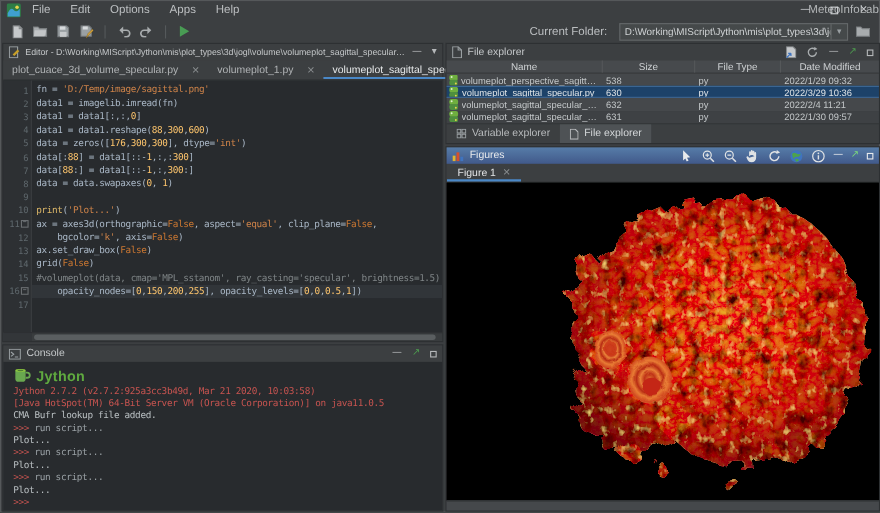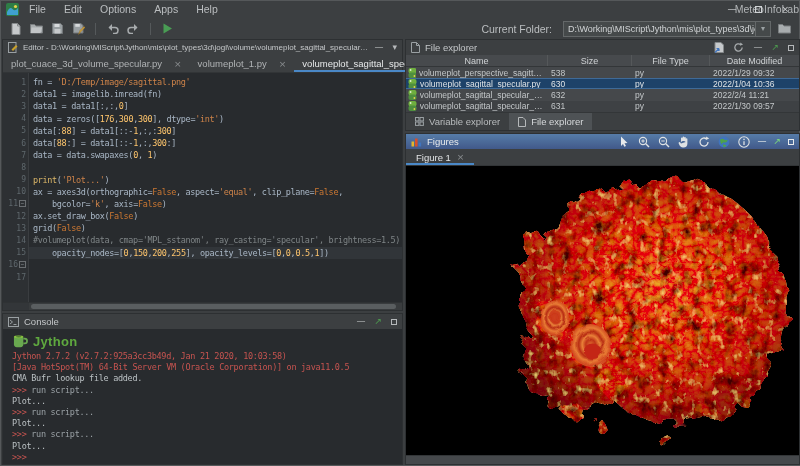--- a/index.html
+++ b/index.html
@@ -247,20 +247,21 @@
             <span class="fold">−</span>
           </div>
           <div class="gl">
             <span class="lnum">17</span>
           </div>
         </div>
       <div class="codecol">
           <div class="cl"><span class="tk-p">fn = </span><span class="tk-s">'D:/Temp/image/sagittal.png'</span></div>
           <div class="cl"><span class="tk-p">data1 = imagelib.imread(fn)</span></div>
           <div class="cl"><span class="tk-p">data1 = data1[:,:,</span><span class="tk-n">0</span><span class="tk-p">]</span></div>
+          <div class="cl"><span class="tk-p">data1 = data1.reshape(</span><span class="tk-n">88</span><span class="tk-p">,</span><span class="tk-n">300</span><span class="tk-p">,</span><span class="tk-n">600</span><span class="tk-p">)</span></div>
           <div class="cl"><span class="tk-p">data = zeros([</span><span class="tk-n">176</span><span class="tk-p">,</span><span class="tk-n">300</span><span class="tk-p">,</span><span class="tk-n">300</span><span class="tk-p">], dtype=</span><span class="tk-s">'int'</span><span class="tk-p">)</span></div>
           <div class="cl"><span class="tk-p">data[:</span><span class="tk-n">88</span><span class="tk-p">] = data1[::-</span><span class="tk-n">1</span><span class="tk-p">,:,:</span><span class="tk-n">300</span><span class="tk-p">]</span></div>
           <div class="cl"><span class="tk-p">data[</span><span class="tk-n">88</span><span class="tk-p">:] = data1[::-</span><span class="tk-n">1</span><span class="tk-p">,:,</span><span class="tk-n">300</span><span class="tk-p">:]</span></div>
           <div class="cl"><span class="tk-p">data = data.swapaxes(</span><span class="tk-n">0</span><span class="tk-p">, </span><span class="tk-n">1</span><span class="tk-p">)</span></div>
           <div class="cl"></div>
           <div class="cl"><span class="tk-f">print</span><span class="tk-p">(</span><span class="tk-s">'Plot...'</span><span class="tk-p">)</span></div>
           <div class="cl"><span class="tk-p">ax = axes3d(orthographic=</span><span class="tk-k">False</span><span class="tk-p">, aspect=</span><span class="tk-s">'equal'</span><span class="tk-p">, clip_plane=</span><span class="tk-k">False</span><span class="tk-p">,</span></div>
           <div class="cl"><span class="tk-p">    bgcolor=</span><span class="tk-s">'k'</span><span class="tk-p">, axis=</span><span class="tk-k">False</span><span class="tk-p">)</span></div>
           <div class="cl"><span class="tk-p">ax.set_draw_box(</span><span class="tk-k">False</span><span class="tk-p">)</span></div>
           <div class="cl"><span class="tk-p">grid(</span><span class="tk-k">False</span><span class="tk-p">)</span></div>
@@ -298,21 +299,21 @@
           <svg width="17" height="15" viewBox="0 0 18 16">
               <path d="M2 3 h10 v8 a3 3 0 0 1 -3 3 h-4 a3 3 0 0 1 -3 -3 Z" fill="#69a84f"></path>
               <path d="M12 5 h1.5 a2.5 2.5 0 0 1 0 5 h-1.5" fill="none" stroke="#69a84f" stroke-width="1.8"></path>
               <ellipse cx="7" cy="3" rx="5" ry="1.4" fill="#8cc63f"></ellipse>
               <ellipse cx="7" cy="3" rx="3" ry="0.8" fill="#4c7d35"></ellipse>
             </svg>
         </span>
         <span class="jy-text">Jython</span>
       </div>
       <div>
-          <div class="con-line"><span class="cl-r">Jython 2.7.2 (v2.7.2:925a3cc3b49d, Jan 21 2020, 10:03:58)</span></div>
+          <div class="con-line"><span class="cl-r">Jython 2.7.2 (v2.7.2:925a3cc3b49d, Mar 21 2020, 10:03:58)</span></div>
           <div class="con-line"><span class="cl-r">[Java HotSpot(TM) 64-Bit Server VM (Oracle Corporation)] on java11.0.5</span></div>
           <div class="con-line"><span class="cl-w">CMA Bufr lookup file added.</span></div>
           <div class="con-line"><span class="cl-pr">&gt;&gt;&gt; </span><span class="cl-g">run script...</span></div>
           <div class="con-line"><span class="cl-w">Plot...</span></div>
           <div class="con-line"><span class="cl-pr">&gt;&gt;&gt; </span><span class="cl-g">run script...</span></div>
           <div class="con-line"><span class="cl-w">Plot...</span></div>
           <div class="con-line"><span class="cl-pr">&gt;&gt;&gt; </span><span class="cl-g">run script...</span></div>
           <div class="con-line"><span class="cl-w">Plot...</span></div>
           <div class="con-line"><span class="cl-pr">&gt;&gt;&gt;</span></div>
         </div>
@@ -376,21 +377,21 @@
                 <rect x="0.5" y="0" width="8" height="5.4" rx="2" fill="#6faf3f"></rect>
                 <rect x="0.5" y="4.6" width="8" height="5.4" rx="2" fill="#4f8f3f"></rect>
                 <circle cx="2.6" cy="2" r="0.9" fill="#dff0d0"></circle>
                 <circle cx="6.4" cy="8" r="0.9" fill="#e8d44d"></circle>
               </svg>
             </span>
             <span>volumeplot_sagittal_specular.py</span>
           </div>
           <div class="fc c-size">630</div>
           <div class="fc c-type">py</div>
-          <div class="fc c-date">2022/1/04 10:36</div>
+          <div class="fc c-date">2022/3/29 10:36</div>
         </div>
         <div class="frow">
           <div class="fc c-name">
             <span>
               <svg width="9" height="10" viewBox="0 0 9 10">
                 <rect x="0.5" y="0" width="8" height="5.4" rx="2" fill="#6faf3f"></rect>
                 <rect x="0.5" y="4.6" width="8" height="5.4" rx="2" fill="#4f8f3f"></rect>
                 <circle cx="2.6" cy="2" r="0.9" fill="#dff0d0"></circle>
                 <circle cx="6.4" cy="8" r="0.9" fill="#e8d44d"></circle>
               </svg>

